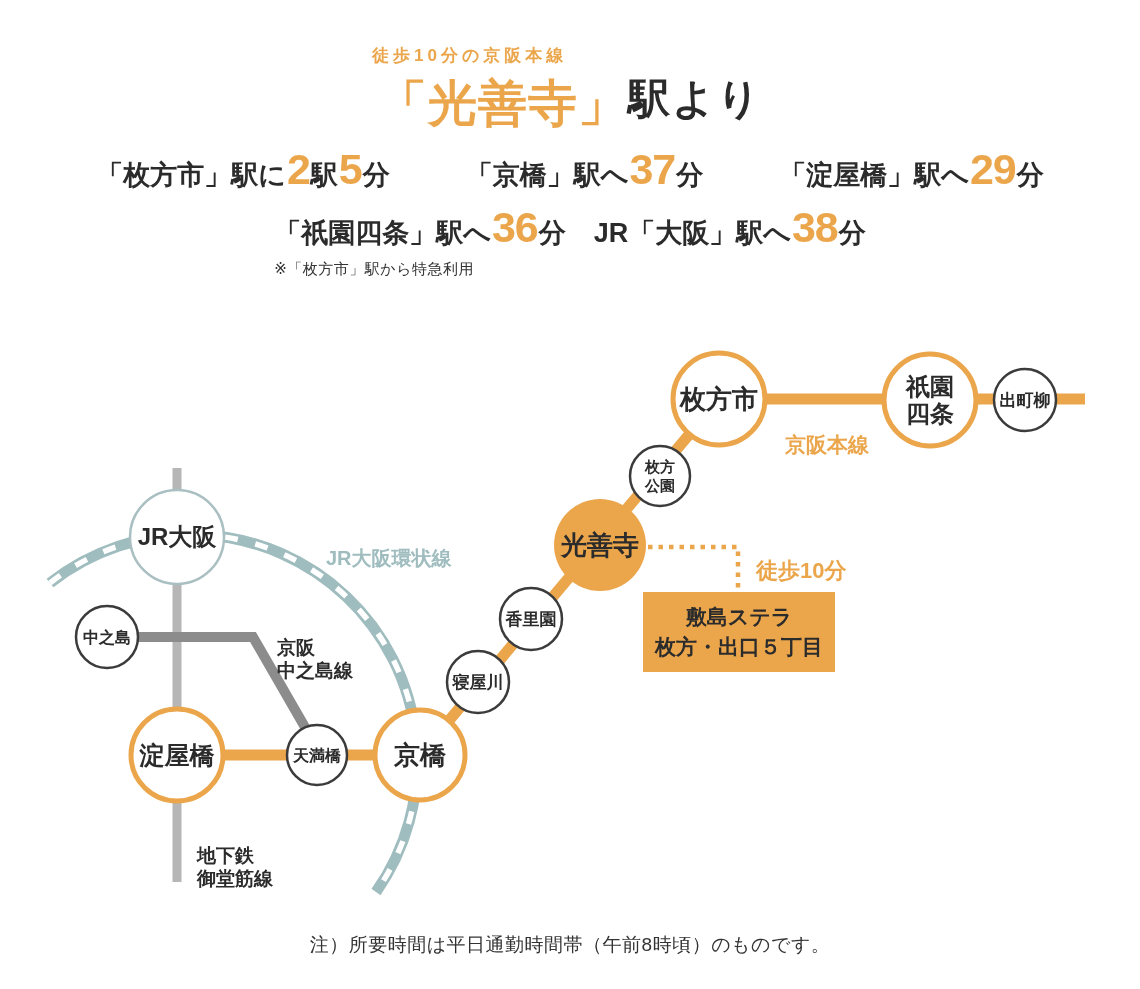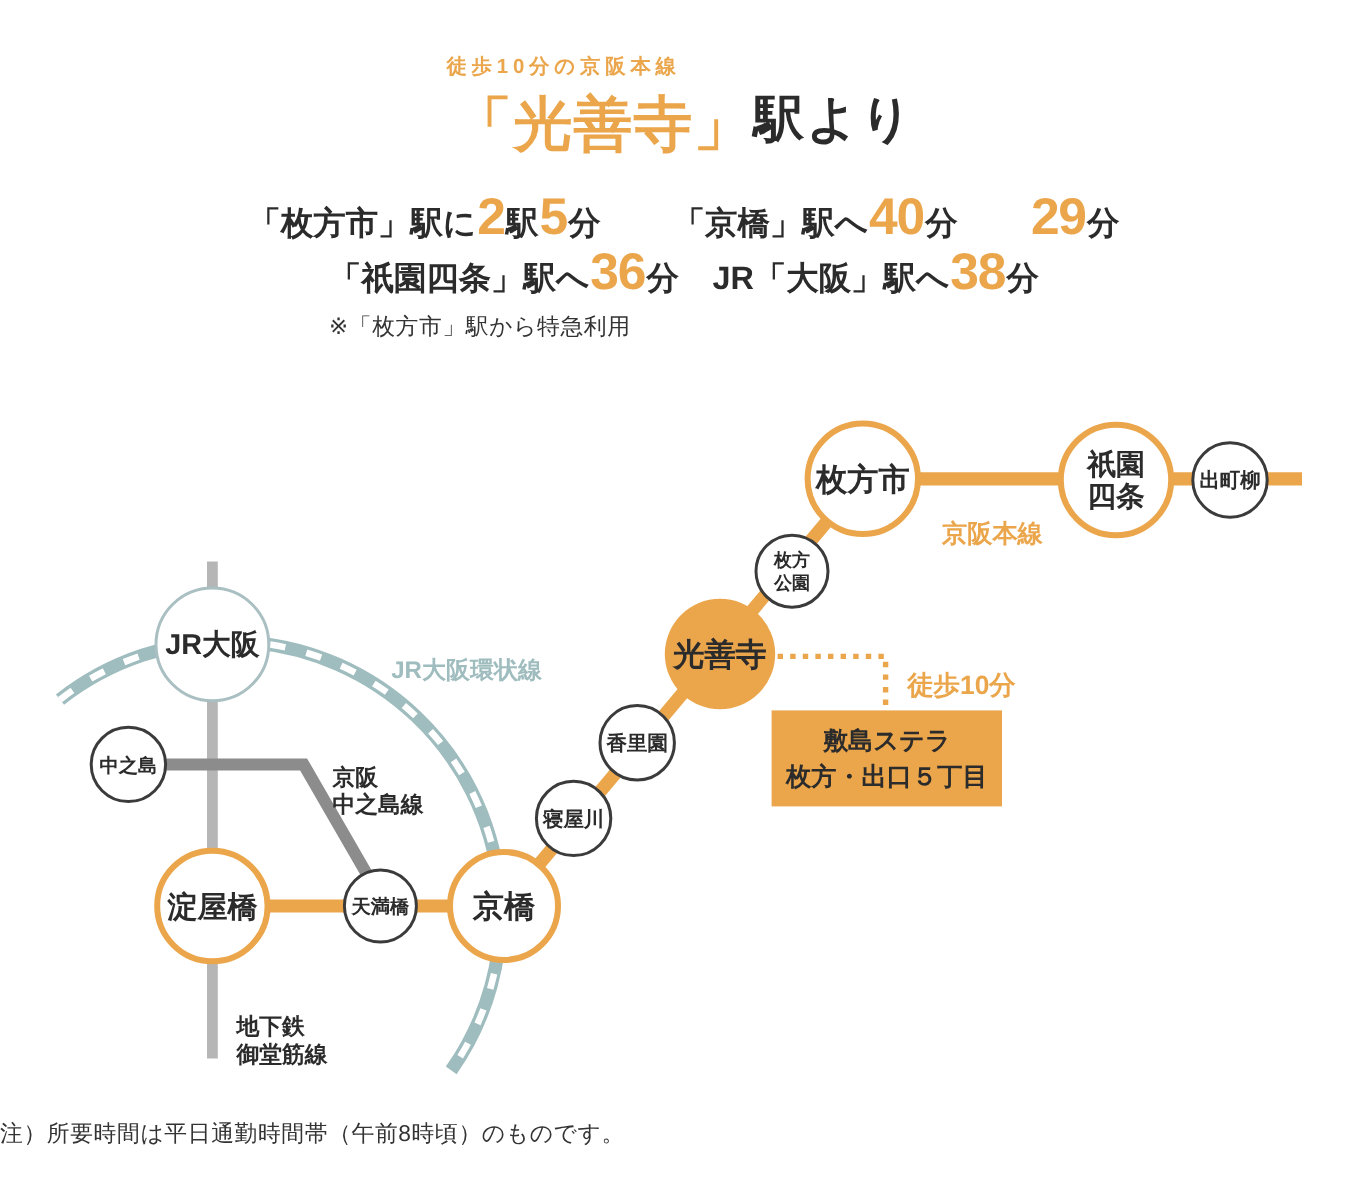--- a/index.html
+++ b/index.html
@@ -16,35 +16,35 @@
   .canvas{position:relative;width:1140px;height:989px;background:#fff;overflow:hidden;margin:0 auto;}
 
   
   .title-block{position:absolute;top:44px;left:50%;transform:translateX(-50%);text-align:left;}
   .subtitle{font-size:17px;font-weight:bold;color:var(--accent);letter-spacing:4px;margin-left:-6px;}
   .title-line{display:flex;align-items:flex-start;margin-top:4px;}
   .title-station{font-size:49px;font-weight:bold;color:var(--accent);letter-spacing:1px;}
   .title-suffix{font-size:42px;font-weight:bold;color:var(--ink);letter-spacing:2px;}
 
   .routes-row{position:absolute;left:0;width:100%;display:flex;justify-content:center;align-items:flex-start;}
-  .routes-row1{top:148px;gap:60px;margin-top:12px;}
+  .routes-row1{top:148px;gap:76px;}
   .routes-row2{top:206px;gap:28px;}
   .route{display:flex;flex-direction:column;}
   .route-line{display:flex;align-items:baseline;white-space:nowrap;}
   .rt{font-size:27px;font-weight:bold;color:var(--ink);}
   .rn{font-size:43px;font-weight:bold;color:var(--accent);line-height:1;letter-spacing:-1px;padding:0 1px;}
-  .route-note{font-size:19px;color:#333;margin-top:9px;letter-spacing:.5px;}
+  .route-note{font-size:15px;color:#333;margin-top:9px;letter-spacing:.5px;}
 
   
   .map-svg{position:absolute;top:340px;left:0;}
   .st-label{fill:#2B2B2B;font-family:"Liberation Sans","DejaVu Sans",sans-serif;font-weight:bold;}
   .line-label{font-family:"Liberation Sans","DejaVu Sans",sans-serif;font-weight:bold;}
 
   
-  .footer-note{position:absolute;top:932px;left:0;width:100%;font-size:19px;color:#333;letter-spacing:.5px;}
+  .footer-note{position:absolute;top:932px;left:0;width:100%;text-align:center;font-size:19px;color:#333;letter-spacing:.5px;}
 </style>
 </head>
 <body>
 
 <div class="canvas">
 
   <div class="title-block">
     <div class="subtitle">徒歩10分の京阪本線</div>
     <div class="title-line">
       <span class="title-station">「光善寺」</span>
@@ -58,26 +58,27 @@
         <span class="rt">「枚方市」駅に</span>
           <span class="rn">2</span>
           <span class="rt">駅</span>
           <span class="rn">5</span>
           <span class="rt">分</span>
       </div>
     </div>
     <div class="route">
       <div class="route-line">
         <span class="rt">「京橋」駅へ</span>
-          <span class="rn">40</span>
+          <span class="rn">37</span>
           <span class="rt">分</span>
       </div>
     </div>
     <div class="route">
       <div class="route-line">
+        <span class="rt">「淀屋橋」駅へ</span>
           <span class="rn">29</span>
           <span class="rt">分</span>
       </div>
     </div>
   </div>
 
   <div class="routes-row routes-row2">
     <div class="route">
       <div class="route-line">
         <span class="rt">「祇園四条」駅へ</span>

